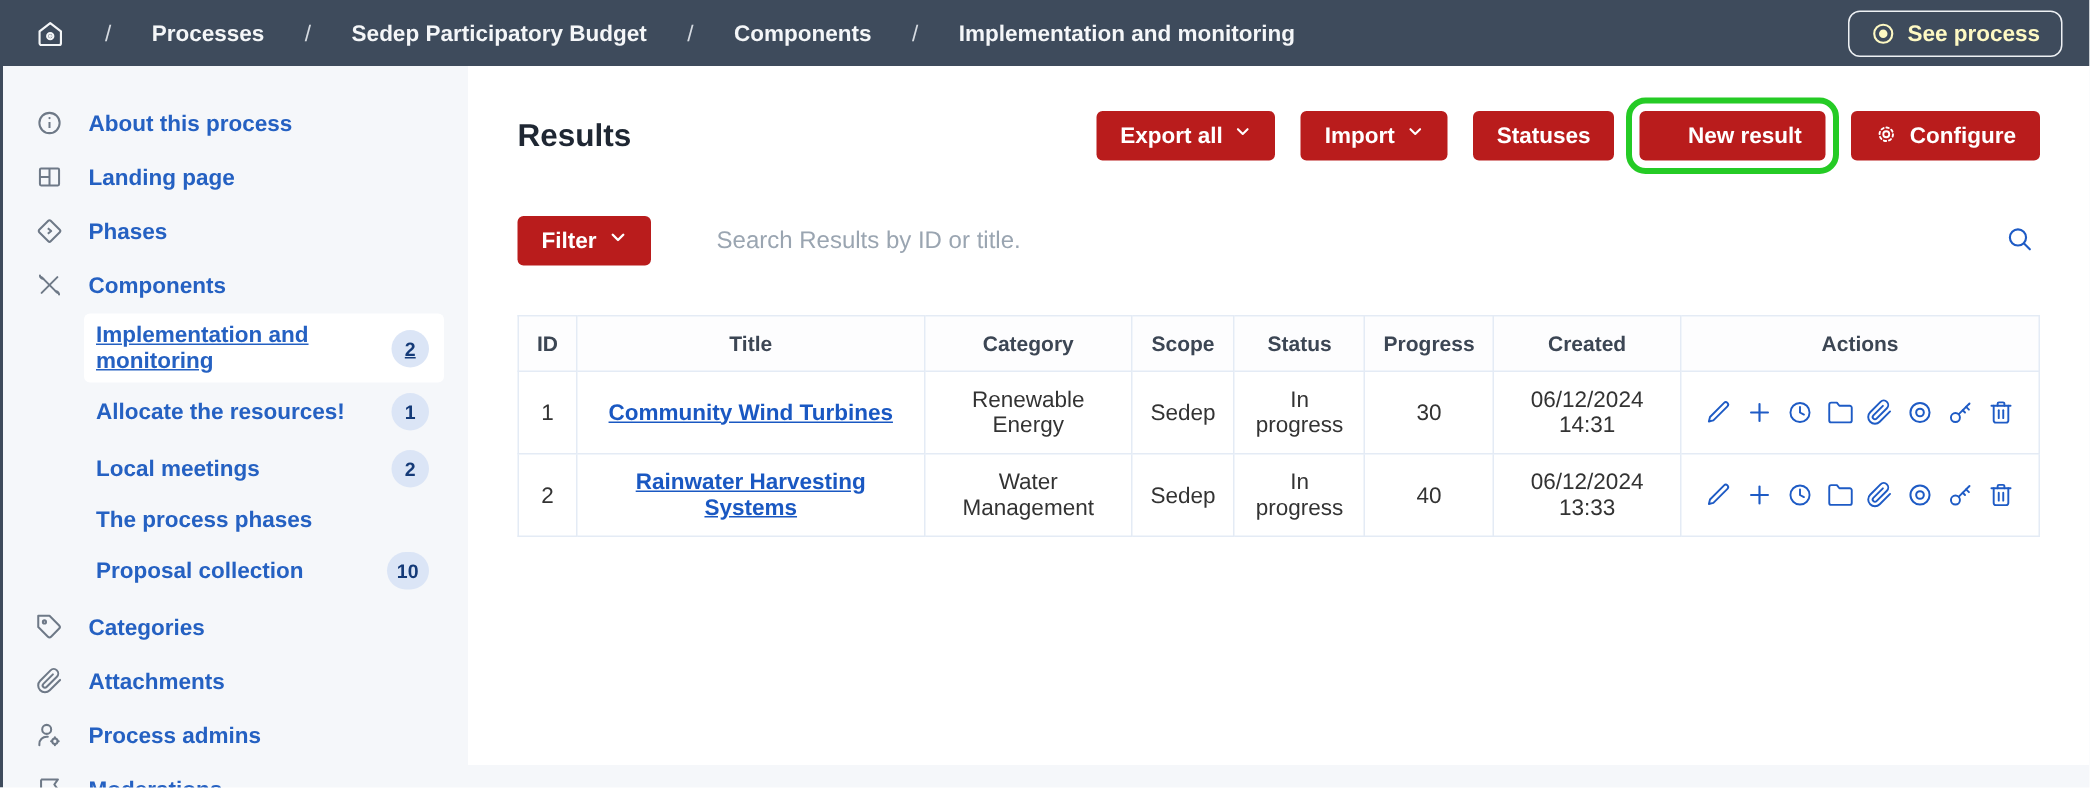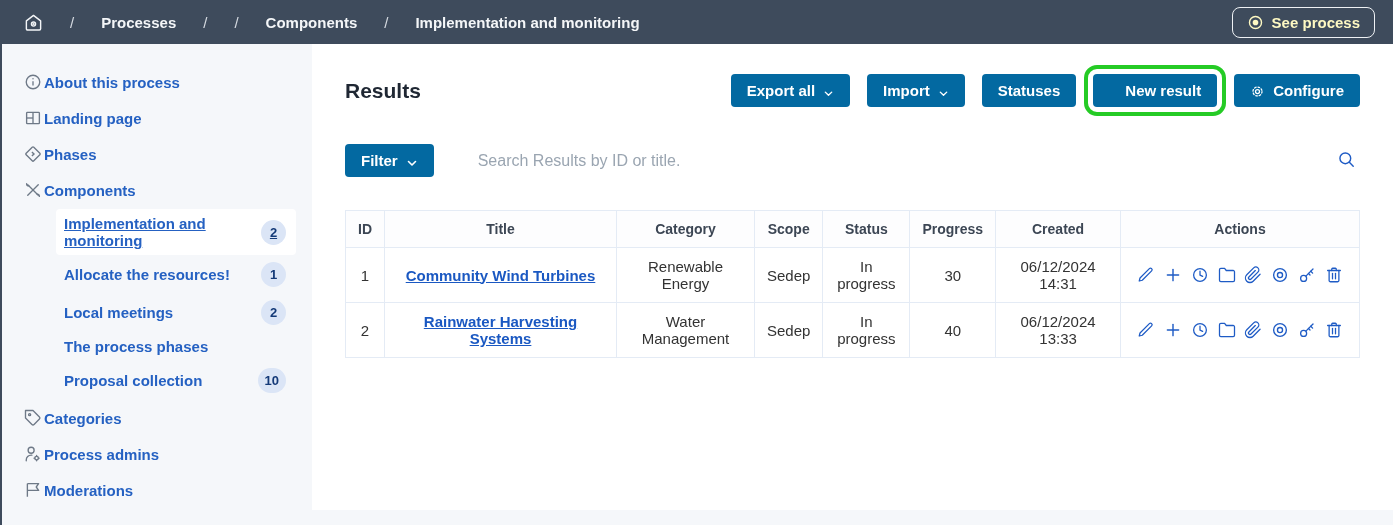--- a/index.html
+++ b/index.html
@@ -30,21 +30,21 @@
     font-family:inherit;
   }
 
   
   .content{ display:flex; height:466px; }
   .sidebar{ width:312px; padding-top:20px; flex:none; }
   .main{ flex:1; background:#fff; padding:30px 33px 0 33px; }
 
   
   .side-item{
-    display:flex; align-items:center; gap:2px;
+    display:flex; align-items:center; gap:17px;
     padding:9px 24px; font-size:15px; font-weight:700; color:#2561c2;
     cursor:pointer;
   }
   .side-item .icn{ width:18px; height:18px; color:#6e7987; flex:none; }
   .sub-list{ margin:0 16px 0 56px; }
   .sub-item{
     display:flex; align-items:center; justify-content:space-between;
     padding:6px 10px 6px 8px; margin:1px 0; border-radius:4px;
     font-size:15px; font-weight:600; color:#2561c2; cursor:pointer;
   }
@@ -56,23 +56,23 @@
     display:flex; align-items:center; justify-content:center;
   }
   .badge:empty{ display:none; }
   .sub-item.active .badge{ text-decoration:underline; }
 
   
   .main-header{ display:flex; align-items:center; }
   .page-title{ font-size:21px; font-weight:800; color:#1f2733; }
   .toolbar{ margin-left:auto; display:flex; align-items:center; gap:17px; }
   .btn{
-    background:#0369a1; color:#fff; border:none; border-radius:4px;
+    background:#b91c1c; color:#fff; border:none; border-radius:4px;
     font-family:inherit; font-size:15px; font-weight:700;
-    padding:8px 16px; display:flex; align-items:flex-end; gap:8px; cursor:pointer;
+    padding:8px 16px; display:flex; align-items:flex-start; gap:8px; cursor:pointer;
     white-space:nowrap;
   }
   .btn svg{ display:block; }
   .highlighted{ outline:4px solid #25cb25; outline-offset:5px;padding-left:32px; }
 
   
   .filter-row{ margin-top:37px; display:flex; align-items:center; }
   .search-input{
     flex:1; border:none; outline:none; margin-left:44px;
     font-family:inherit; font-size:16px; color:#333; background:transparent;
@@ -110,20 +110,21 @@
     <span class="home-link">
       <svg width="19" height="19" viewBox="0 0 24 24" fill="none" stroke="currentColor" stroke-width="1.8" stroke-linejoin="round">
         <path d="M3 10l9-7 9 7v10a1.5 1.5 0 0 1-1.5 1.5h-15A1.5 1.5 0 0 1 3 20z"></path>
         <circle cx="12" cy="14" r="2.6"></circle>
           <circle cx="12" cy="14" r="0.6" fill="currentColor"></circle>
       </svg>
     </span>
     <span class="crumb-sep">/</span>
     <a class="crumb">Processes</a>
     <span class="crumb-sep">/</span>
+    <a class="crumb">Sedep Participatory Budget</a>
     <span class="crumb-sep">/</span>
     <a class="crumb">Components</a>
     <span class="crumb-sep">/</span>
     <a class="crumb">Implementation and monitoring</a>
   </nav>
   <button class="see-process">
     <span>
       <svg width="17" height="17" viewBox="0 0 24 24" fill="none" stroke="currentColor" stroke-width="2">
         <circle cx="12" cy="12" r="8.5"></circle>
           <circle cx="12" cy="12" r="3" fill="currentColor"></circle>
@@ -207,20 +208,28 @@
     <div class="side-item">
       <span class="icn">
         <svg width="18" height="18" viewBox="0 0 24 24" fill="none" stroke="currentColor" stroke-width="1.8" stroke-linejoin="round">
           <path d="M20.6 13.4l-7.2 7.2a2 2 0 0 1-2.8 0L2 12V2h10l8.6 8.6a2 2 0 0 1 0 2.8z"></path>
             <circle cx="7.5" cy="7.5" r="1.4"></circle>
         </svg>
       </span>
       <span>Categories</span>
     </div>
 
+    <div class="side-item">
+      <span class="icn">
+        <svg width="18" height="18" viewBox="0 0 24 24" fill="none" stroke="currentColor" stroke-width="1.8" stroke-linecap="round">
+          <path d="M21.4 11.05l-9.19 9.19a6 6 0 0 1-8.49-8.49l9.19-9.19a4 4 0 0 1 5.66 5.66l-9.2 9.19a2 2 0 0 1-2.83-2.83l8.49-8.48"></path>
+        </svg>
+      </span>
+      <span>Attachments</span>
+    </div>
 
     <div class="side-item">
       <span class="icn">
         <svg width="18" height="18" viewBox="0 0 24 24" fill="none" stroke="currentColor" stroke-width="1.8" stroke-linecap="round">
           <circle cx="9.5" cy="7" r="4"></circle>
             <path d="M3 21v-1a6.5 6.5 0 0 1 6.5-6.5h1"></path>
           <circle cx="16.8" cy="17.5" r="2.4"></circle>
           <line x1="16.8" y1="13.9" x2="16.8" y2="14.9"></line>
             <line x1="16.8" y1="20.1" x2="16.8" y2="21.1"></line>
           <line x1="13.4" y1="17.5" x2="14.4" y2="17.5"></line>

